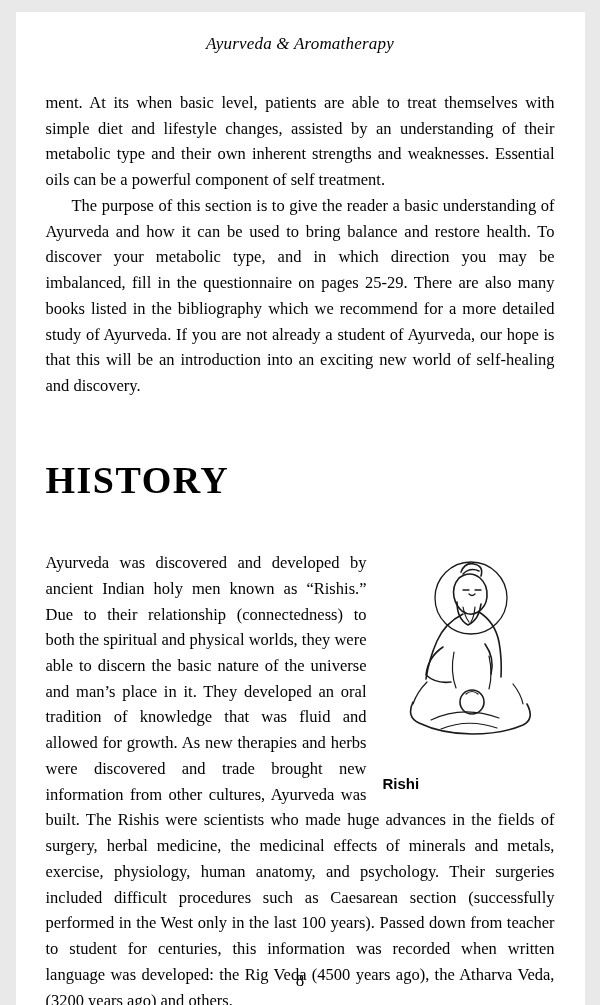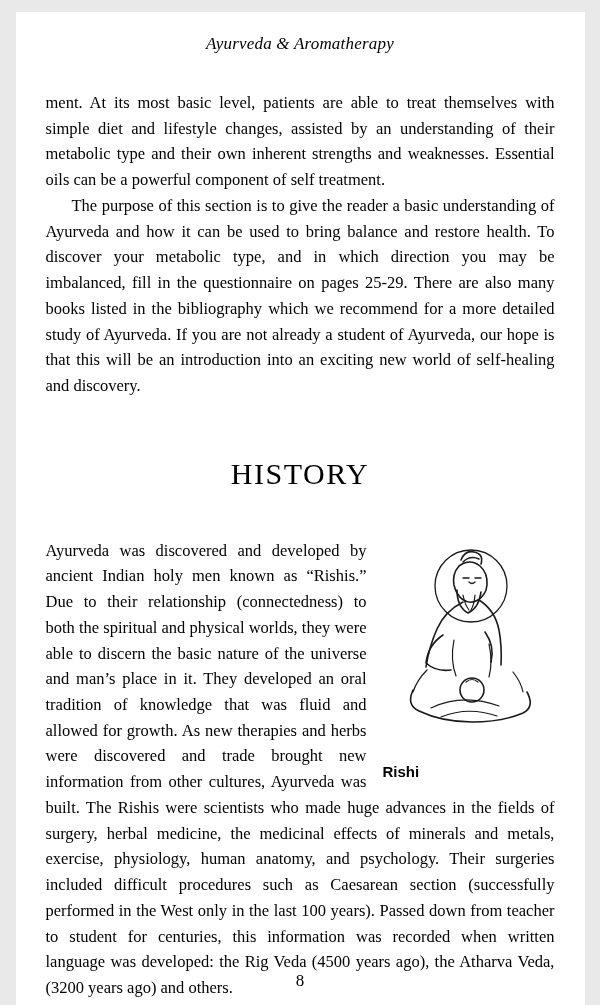--- a/index.html
+++ b/index.html
@@ -32,24 +32,24 @@
     text-align: justify;
   }
   .body-text p {
     margin: 0;
   }
   .body-text p.indent {
     text-indent: 26px;
   }
   .chapter-heading {
     font-family: "Liberation Serif", serif;
-    font-weight: normal;
-    font-size: 30px;
+    font-weight: bold;
+    font-size: 38px;
     letter-spacing: 1.5px;
-    text-align: center;
+    text-align: left;
     margin: 52px 0 40px 0;
   }
   .rishi-figure {
     float: right;
     width: 172px;
     margin: 2px 0 6px 16px;
     text-align: center;
   }
   .rishi-figure svg {
     display: block;
@@ -73,21 +73,21 @@
 </style>
 </head>
 <body>
 
 <div class="page">
 
   <div class="running-header">Ayurveda &amp; Aromatherapy</div>
 
   <div class="body-text">
 
-    <p>ment. At its most basic level, patients are able to treat themselves with simple diet and lifestyle changes, assisted by an understanding of their metabolic type and their own inherent strengths and weaknesses. Essential oils can be a powerful component of self treatment.</p>
+    <p>ment. At its when basic level, patients are able to treat themselves with simple diet and lifestyle changes, assisted by an understanding of their metabolic type and their own inherent strengths and weaknesses. Essential oils can be a powerful component of self treatment.</p>
 
     <p class="indent">The purpose of this section is to give the reader a basic understanding of Ayurveda and how it can be used to bring balance and restore health. To discover your metabolic type, and in which direction you may be imbalanced, fill in the questionnaire on pages 25-29. There are also many books listed in the bibliography which we recommend for a more detailed study of Ayurveda. If you are not already a student of Ayurveda, our hope is that this will be an introduction into an exciting new world of self-healing and discovery.</p>
 
     <h1 class="chapter-heading">HISTORY</h1>
 
     <figure class="rishi-figure">
       <svg width="168" height="212" viewBox="0 0 168 212" xmlns="http://www.w3.org/2000/svg">
         <g fill="none" stroke="#1a1a1a" stroke-width="1.6" stroke-linecap="round" stroke-linejoin="round">
 
           <circle cx="86" cy="46" r="36" stroke-width="1.3"></circle>

